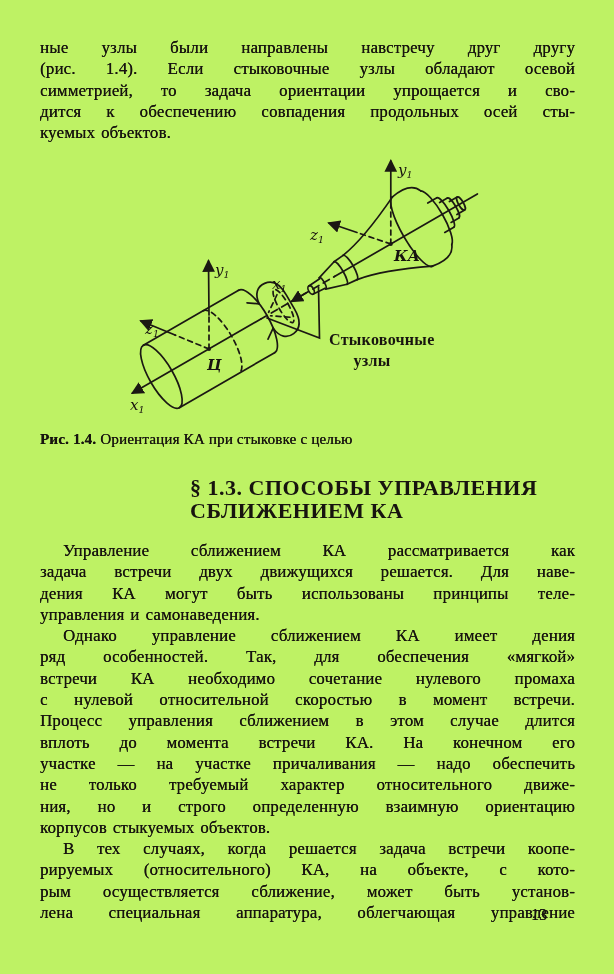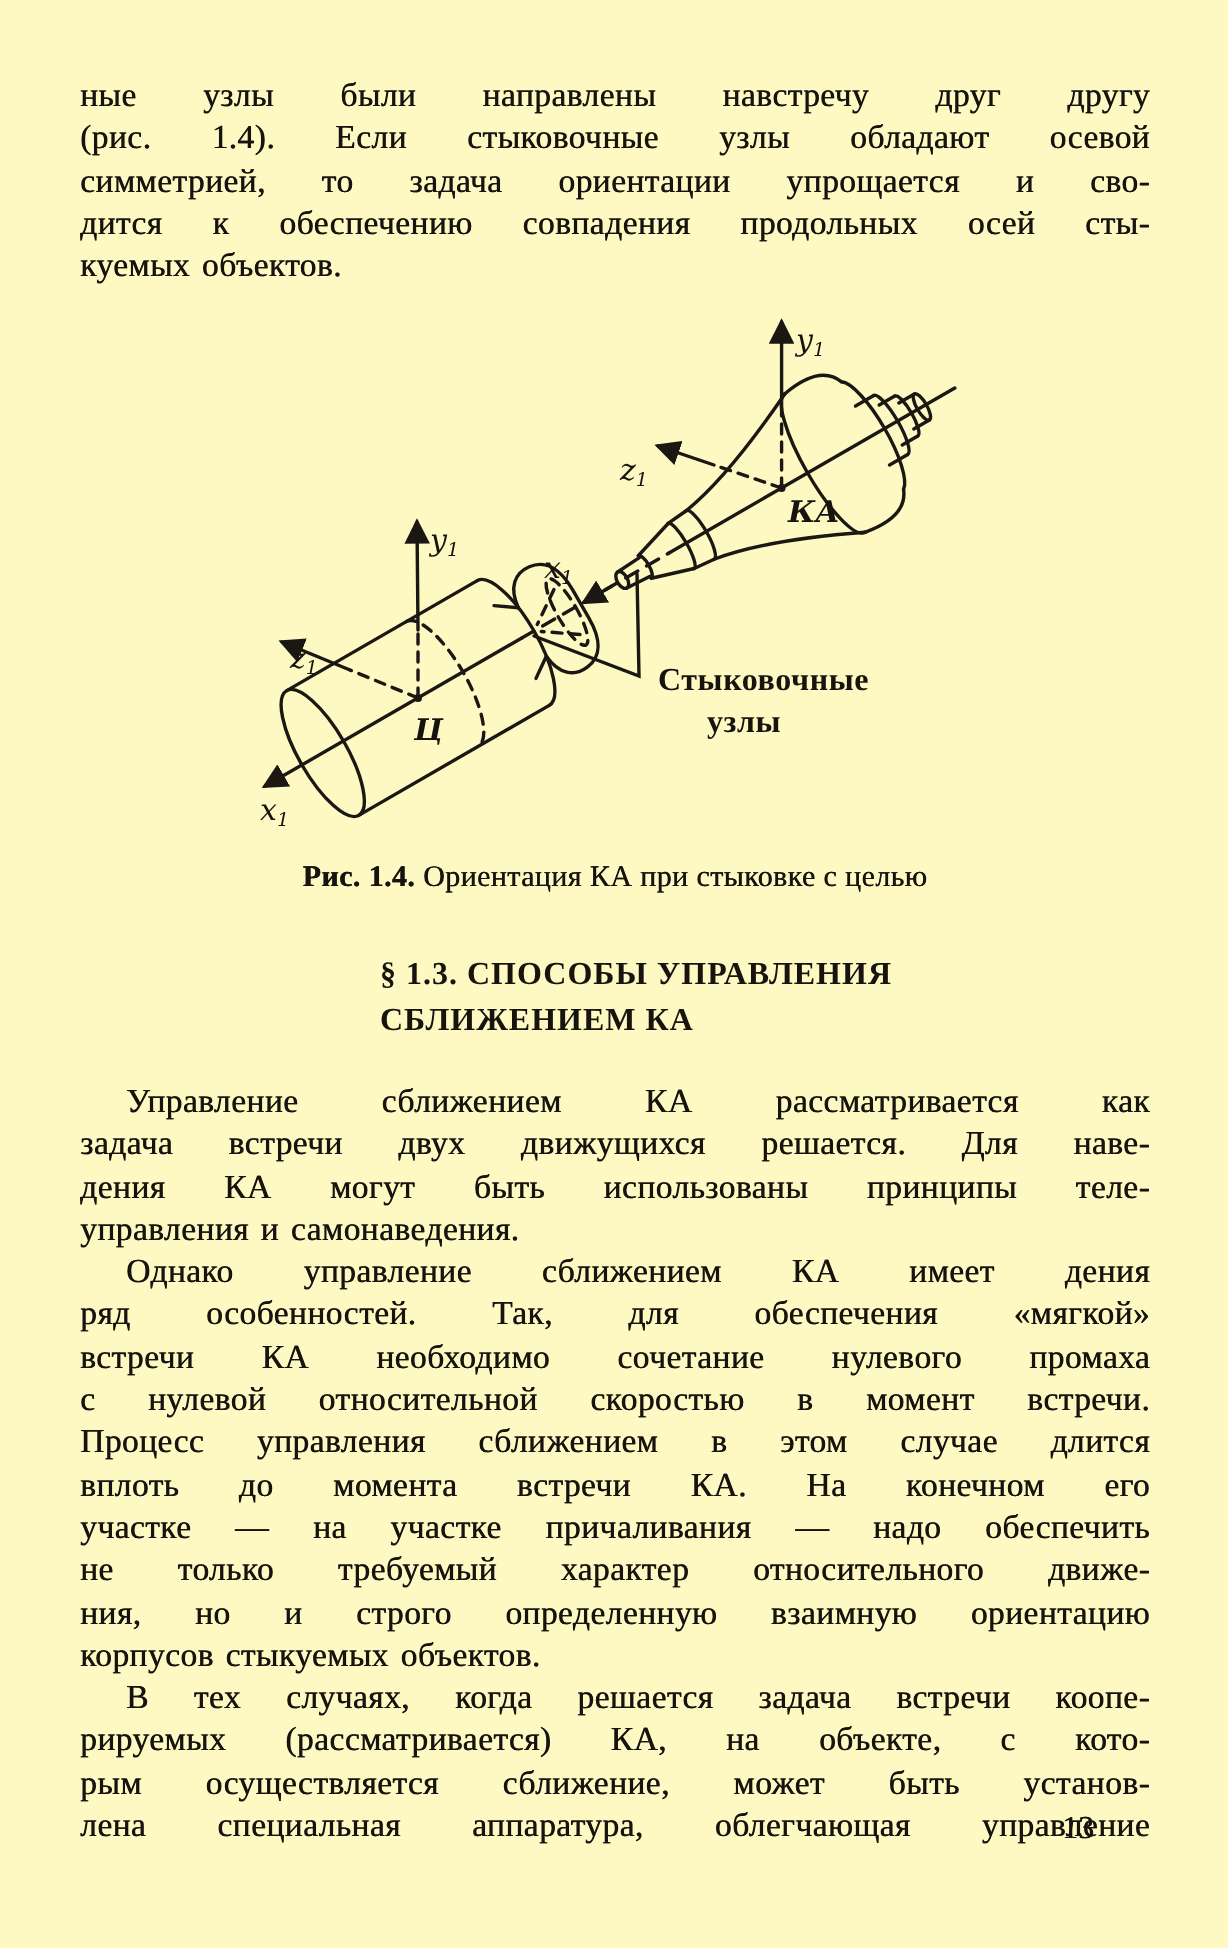--- a/index.html
+++ b/index.html
@@ -1,21 +1,21 @@
 <!DOCTYPE html>
 <html><head>
 <meta charset="utf-8">
 <style>
   html,body{margin:0;padding:0;}
   body{background:#d8d5cf;}
   .page{
     position:relative;
     width:614px;height:974px;
     margin:0 auto;
-    background:#fef9c3;
+    background:#bef264;
     font-family:"Liberation Serif","DejaVu Serif",serif;
     color:#17140f;
     overflow:hidden;
   }
   .textblock{
     position:absolute;left:40px;width:535px;
   }
   .line{
     font-size:16.8px;
     line-height:21.3px;
@@ -28,28 +28,28 @@
   }
   .line.lastline{text-align-last:left;}
   .line.indent{padding-left:23px;font-family:Liberation Serif, serif;}
   .tb-top{top:37px;}
   .tb-main{top:540px;}
   .figure-wrap{
     position:absolute;left:42px;top:148px;width:530px;height:283px;
   }
   .caption{
     position:absolute;top:431px;left:40px;width:535px;
-    text-align:center;font-size:15px;letter-spacing:0.2px;
+    font-size:15px;letter-spacing:0.2px;
     text-shadow:0.2px 0 0 #17140f;
     font-family:Liberation Serif, serif;
   }
   .caption .cap-label{font-weight:bold;}
   .heading{
     position:absolute;left:190px;top:477px;
-    font-weight:bold;font-size:16px;line-height:22.5px;
+    font-weight:bold;font-size:22px;line-height:22.5px;
     letter-spacing:0.5px;
   }
   .page-number{
     position:absolute;left:531px;top:906px;
     font-size:16px;text-shadow:0.2px 0 0 #17140f;
   }
   
   svg .ink{stroke:#1b1813;stroke-width:1.7;fill:none;stroke-linecap:round;}
   svg .dash{stroke-dasharray:5 4;}
   svg .cdash{stroke-dasharray:7 5;}
@@ -187,21 +187,21 @@
         <div class="line">с нулевой относительной скоростью в момент встречи.</div>
         <div class="line">Процесс управления сближением в этом случае длится</div>
         <div class="line">вплоть до момента встречи КА. На конечном его</div>
         <div class="line">участке — на участке причаливания — надо обеспечить</div>
         <div class="line">не только требуемый характер относительного движе-</div>
         <div class="line">ния, но и строго определенную взаимную ориентацию</div>
         <div class="line lastline">корпусов стыкуемых объектов.</div>
       </div>
       <div class="para">
         <div class="line indent">В тех случаях, когда решается задача встречи коопе-</div>
-        <div class="line">рируемых (рассматривается) КА, на объекте, с кото-</div>
+        <div class="line">рируемых (относительного) КА, на объекте, с кото-</div>
         <div class="line">рым осуществляется сближение, может быть установ-</div>
         <div class="line">лена специальная аппаратура, облегчающая управление</div>
       </div>
     </div>
 
   <div class="page-number">13</div>
 
 </div>
 
 </body></html>

